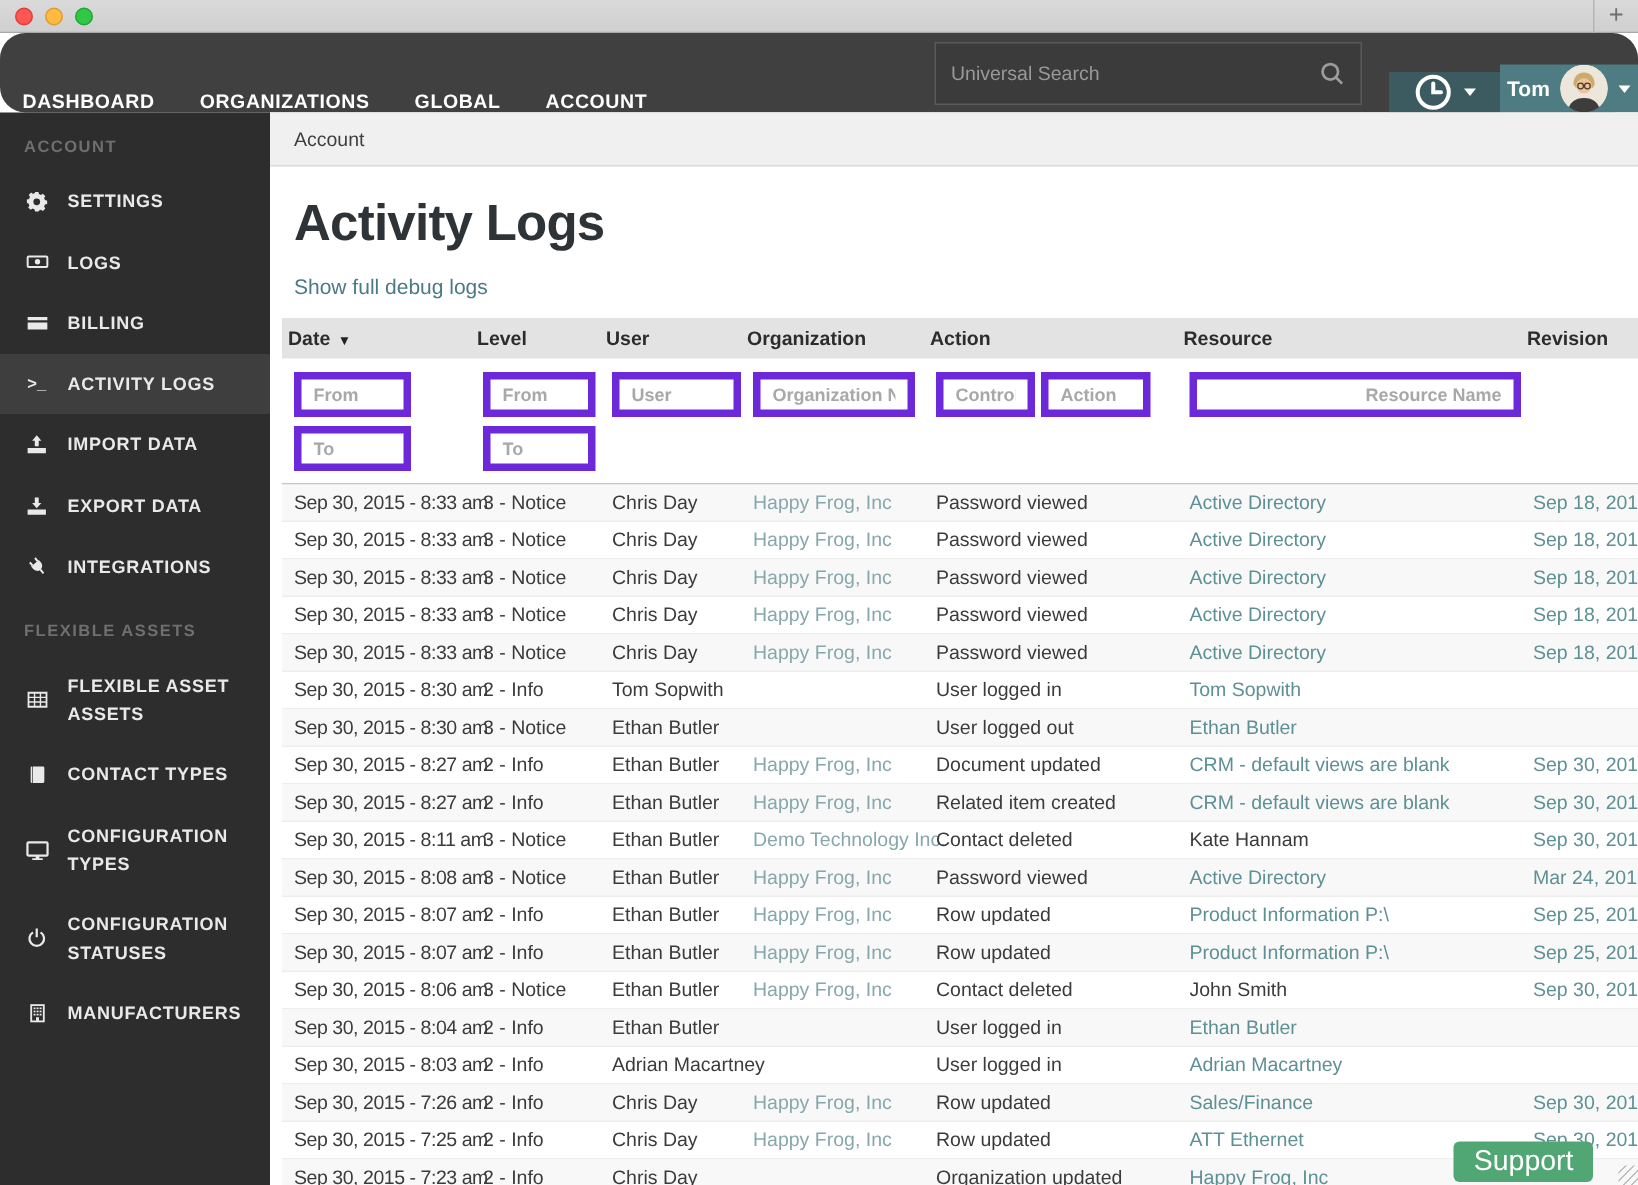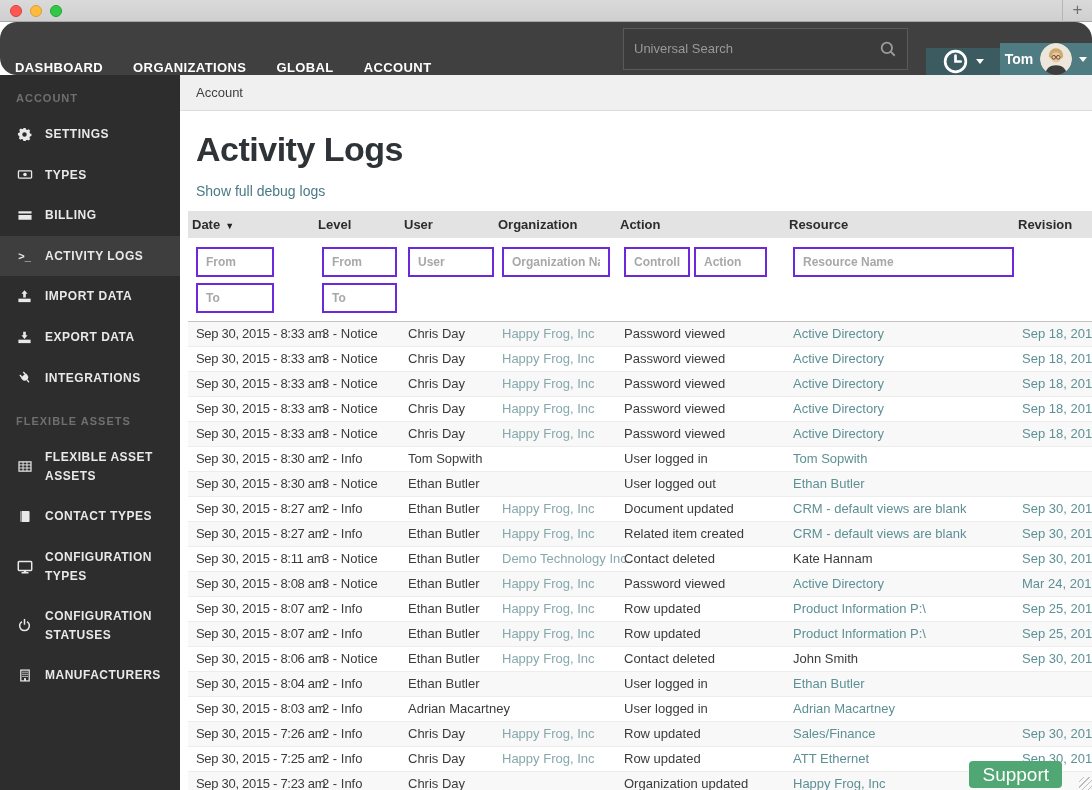--- a/index.html
+++ b/index.html
@@ -63,26 +63,26 @@
   
   .table-wrap { margin-left:-8px; margin-top:11px; width:974px;
     --cols:126px 86px 94px 122px 169px 229px 148px; }
   .thead, .f-row, .tr { display:grid; grid-template-columns:var(--cols); width:974px; }
   .thead { background:#e4e3e3; height:27px; align-items:center; }
   .th { padding-left:4px; font-size:13px; font-weight:bold; color:#2c2c2c;
     white-space:nowrap; cursor:pointer; }
   .sort-arrow { font-size:9px; margin-left:5px; color:#222; }
   .filters { padding:6px 0 5px; border-bottom:1px solid #c4c4c4; }
   .f-cell { padding:3px 0 3px 8px; display:flex; }
-  .fi { height:30px; border:2px solid #6d28d9; background:#fff; padding:0 8px;
+  .fi { height:30px; border:5px solid #6d28d9; background:#fff; padding:0 8px;
     font-size:12px; font-family:inherit; color:#444; font-weight:bold; outline:none; min-width:0;}
   .fi::placeholder { color:#a8a8a8; font-weight:bold; }
   .fi-date{width:78px;} .fi-level{width:75px;} .fi-user{width:88px;}
   .fi-org{width:108px;} .fi-controller{width:66px; margin-right:4px;} .fi-action{width:73px;}
-  .fi-resource{width:222px;}
+  .fi-resource{width:222px;text-align:right;}
   .tr { border-bottom:1px solid #ededed; }
   .tr:nth-child(odd) { background:#f8f8f8; }
   .td { padding:5px 0 5px 8px; font-size:13px; color:#3b3b3b; white-space:nowrap;
     line-height:14px; }
   .c-date { letter-spacing:-.3px; }
   .org-link { color:#86a8ac; cursor:pointer; }
   .lnk { color:#5d9095; cursor:pointer; }
 
   .support-btn { position:absolute; right:30px; bottom:2px; height:27px; padding:0 13px;
     background:#50a773; color:#fff; border:none; border-radius:4px; font-size:19px;
@@ -156,21 +156,21 @@
           </span>
           <span class="s-label">SETTINGS</span>
         </div>
         <div class="side-item">
           <span class="s-icon">
             <svg width="16" height="15" viewBox="0 0 16 16">
               <rect x="1" y="4.2" width="14" height="7.6" rx="0.8" fill="none" stroke="currentColor" stroke-width="1.4"></rect>
               <circle cx="8" cy="8" r="1.9" fill="currentColor"></circle>
             </svg>
           </span>
-          <span class="s-label">TYPES</span>
+          <span class="s-label">LOGS</span>
         </div>
         <div class="side-item">
           <span class="s-icon">
             <svg width="16" height="15" viewBox="0 0 16 16">
               <g fill="currentColor">
                 <path d="M1 3.5h14v2.4H1z"></path>
                 <path d="M1 7.4h14v5.1H1zM2.5 10.5h4v1h-4z"></path>
               </g>
             </svg>
           </span>

